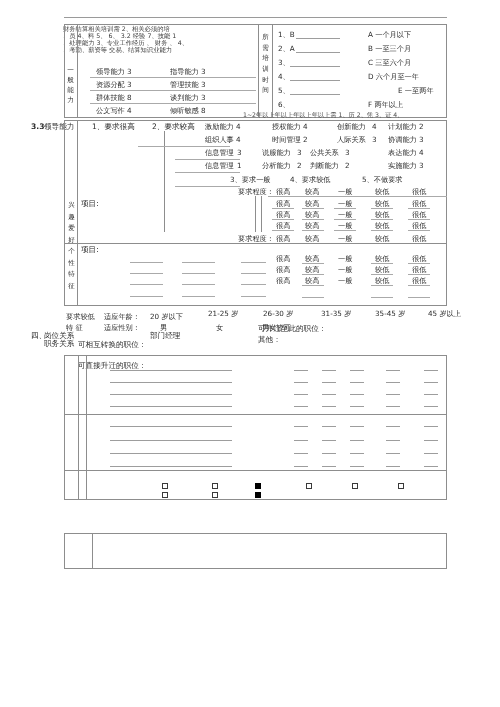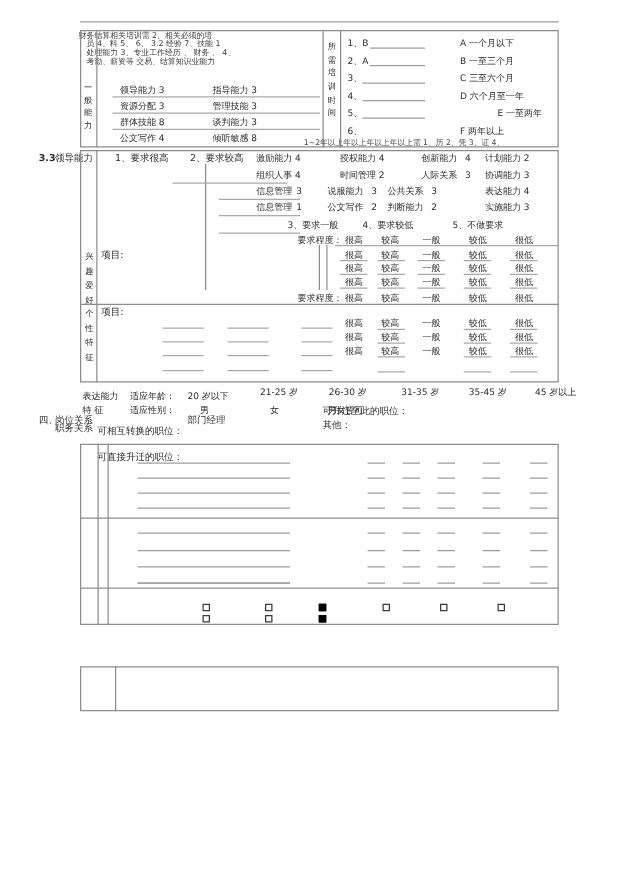--- a/index.html
+++ b/index.html
@@ -146,21 +146,21 @@
   <div class="t f7" style="left:237px;top:149px;">3</div>
   <div class="t f7" style="left:262px;top:149px;">说服能力</div>
   <div class="t f7" style="left:297px;top:149px;">3</div>
   <div class="t f7" style="left:310px;top:149px;">公共关系</div>
   <div class="t f7" style="left:345px;top:149px;">3</div>
   <div class="t f7" style="left:388px;top:149px;">表达能力 4</div>
   <div class="thin" style="left:175px;top:159px;width:65px;"></div>
 
   <div class="t f7" style="left:205px;top:162px;">信息管理</div>
   <div class="t f7" style="left:237px;top:162px;">1</div>
-  <div class="t f7" style="left:262px;top:162px;">公文写作</div>
+  <div class="t f7" style="left:262px;top:162px;">分析能力</div>
   <div class="t f7" style="left:297px;top:162px;">2</div>
   <div class="t f7" style="left:310px;top:162px;">判断能力</div>
   <div class="t f7" style="left:345px;top:162px;">2</div>
   <div class="t f7" style="left:388px;top:162px;">实施能力 3</div>
   <div class="thin" style="left:175px;top:172px;width:65px;"></div>
 
   <div class="t f7" style="left:230px;top:176px;">3、要求一般</div>
   <div class="t f7" style="left:290px;top:176px;">4、要求较低</div>
   <div class="t f7" style="left:362px;top:176px;">5、不做要求</div>
   <div class="thin" style="left:175px;top:186px;width:65px;"></div>
@@ -267,21 +267,21 @@
   <div class="t f7" style="left:375px;top:277px;">较低</div>
   <div class="t f7" style="left:412px;top:277px;">很低</div>
   <div class="thin" style="left:302px;top:285px;width:22px;"></div>
   <div class="thin" style="left:371px;top:285px;width:22px;"></div>
   <div class="thin" style="left:408px;top:285px;width:22px;"></div>
 
   <div class="thin" style="left:302px;top:297px;width:22px;"></div>
   <div class="thin" style="left:371px;top:297px;width:22px;"></div>
   <div class="thin" style="left:408px;top:297px;width:22px;"></div>
 
-  <div class="t f7" style="left:66px;top:313px;">表达能力</div>
+  <div class="t f7" style="left:66px;top:313px;">要求较低</div>
   <div class="t f7" style="left:66px;top:324px;">特    征</div>
 
   <div class="t f7" style="left:104px;top:313px;">适应年龄：</div>
   <div class="t f7" style="left:150px;top:313px;">20 岁以下</div>
   <div class="t f7" style="left:208px;top:310px;">21-25 岁</div>
   <div class="t f7" style="left:263px;top:310px;">26-30 岁</div>
   <div class="t f7" style="left:321px;top:310px;">31-35 岁</div>
   <div class="t f7" style="left:375px;top:310px;">35-45 岁</div>
   <div class="t f7" style="left:428px;top:310px;text-align:center;">45 岁以上</div>
 

